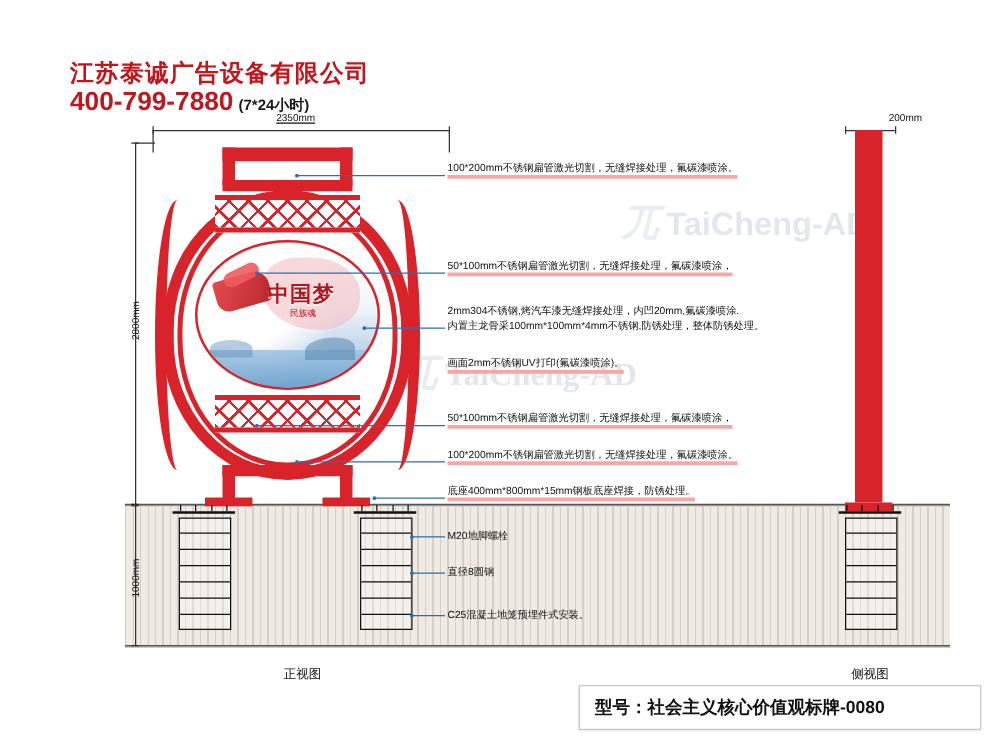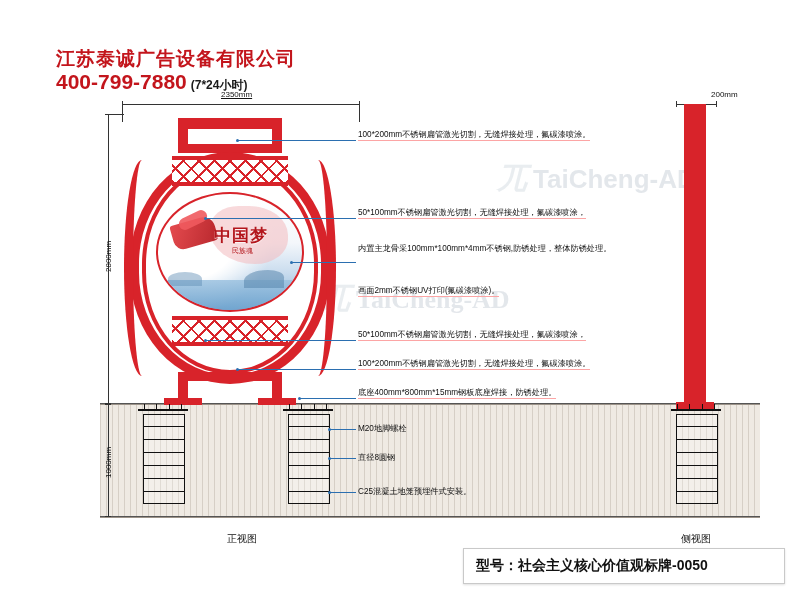--- a/index.html
+++ b/index.html
@@ -109,21 +109,21 @@
     background: #2b6fb0;
     border-radius: 50%;
   }
   .note {
     font-size: 8.2px;
     line-height: 12px;
     color: #111;
     white-space: nowrap;
   }
   .note .underline {
-    border-bottom: 1px solid #fca5a5;
+    border-bottom: 3px solid #fca5a5;
     padding-bottom: 1px;
   }
 
   
   #ground {
     left: 100px;
     top: 404px;
     width: 660px;
     height: 112px;
     background:
@@ -360,20 +360,21 @@
 
   <div class="abs leader" style="left:206px; top:218px; width:150px;"></div>
   <div class="abs leader-dot" style="left:204px; top:217px;"></div>
   <div class="abs note" style="left:358px; top:207px;">
     <span class="underline">50*100mm不锈钢扁管激光切割，无缝焊接处理，氟碳漆喷涂，</span>
   </div>
 
   <div class="abs leader" style="left:292px; top:262px; width:64px;"></div>
   <div class="abs leader-dot" style="left:290px; top:261px;"></div>
   <div class="abs note" style="left:358px; top:243px;">
+    <div>2mm304不锈钢,烤汽车漆无缝焊接处理，内凹20mm,氟碳漆喷涂.</div>
     <div>内置主龙骨采100mm*100mm*4mm不锈钢,防锈处理，整体防锈处理。</div>
   </div>
   <div class="abs note" style="left:358px; top:285px;">
     <span class="underline">画面2mm不锈钢UV打印(氟碳漆喷涂)。</span>
   </div>
 
   <div class="abs leader" style="left:206px; top:340px; width:150px;"></div>
   <div class="abs leader-dot" style="left:204px; top:339px;"></div>
   <div class="abs note" style="left:358px; top:329px;">
     <span class="underline">50*100mm不锈钢扁管激光切割，无缝焊接处理，氟碳漆喷涂，</span>
@@ -400,16 +401,16 @@
   <div class="abs note" style="left:358px; top:452px;">直径8圆钢</div>
 
   <div class="abs leader" style="left:330px; top:492px; width:26px;"></div>
   <div class="abs leader-dot" style="left:328px; top:491px;"></div>
   <div class="abs note" style="left:358px; top:486px;">C25混凝土地笼预埋件式安装。</div>
 
   <div class="abs view-caption" style="left:227px; top:532px;">正视图</div>
   <div class="abs view-caption" style="left:681px; top:532px;">侧视图</div>
 
   <div class="abs" id="model-bar">
-    <span id="model-text">型号：社会主义核心价值观标牌-0050</span>
+    <span id="model-text">型号：社会主义核心价值观标牌-0080</span>
   </div>
 
 </div>
 
 </body></html>

